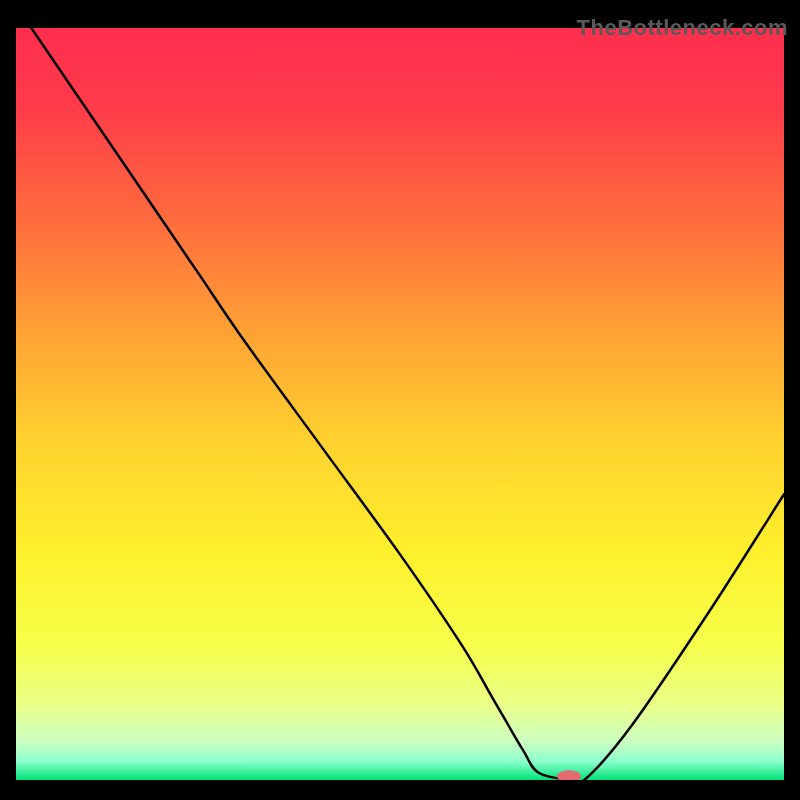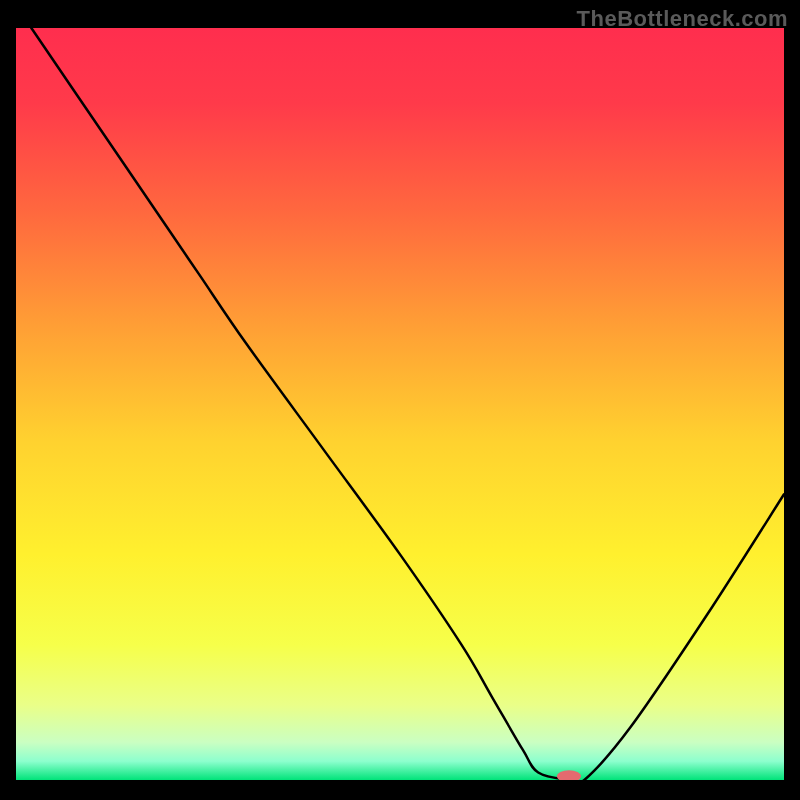--- a/index.html
+++ b/index.html
@@ -12,21 +12,21 @@
     font-family: Arial, Helvetica, sans-serif;
   }
   .frame {
     position: relative;
     width: 800px;
     height: 800px;
     background: #000;
   }
   .watermark {
     position: absolute;
-    top: 6px;
+    top: 15px;
     right: 12px;
     color: #5a5a5a;
     font-size: 22px;
     font-weight: bold;
     letter-spacing: 0.5px;
     z-index: 20;
   }
   svg {
     position: absolute;
     top: 0;

